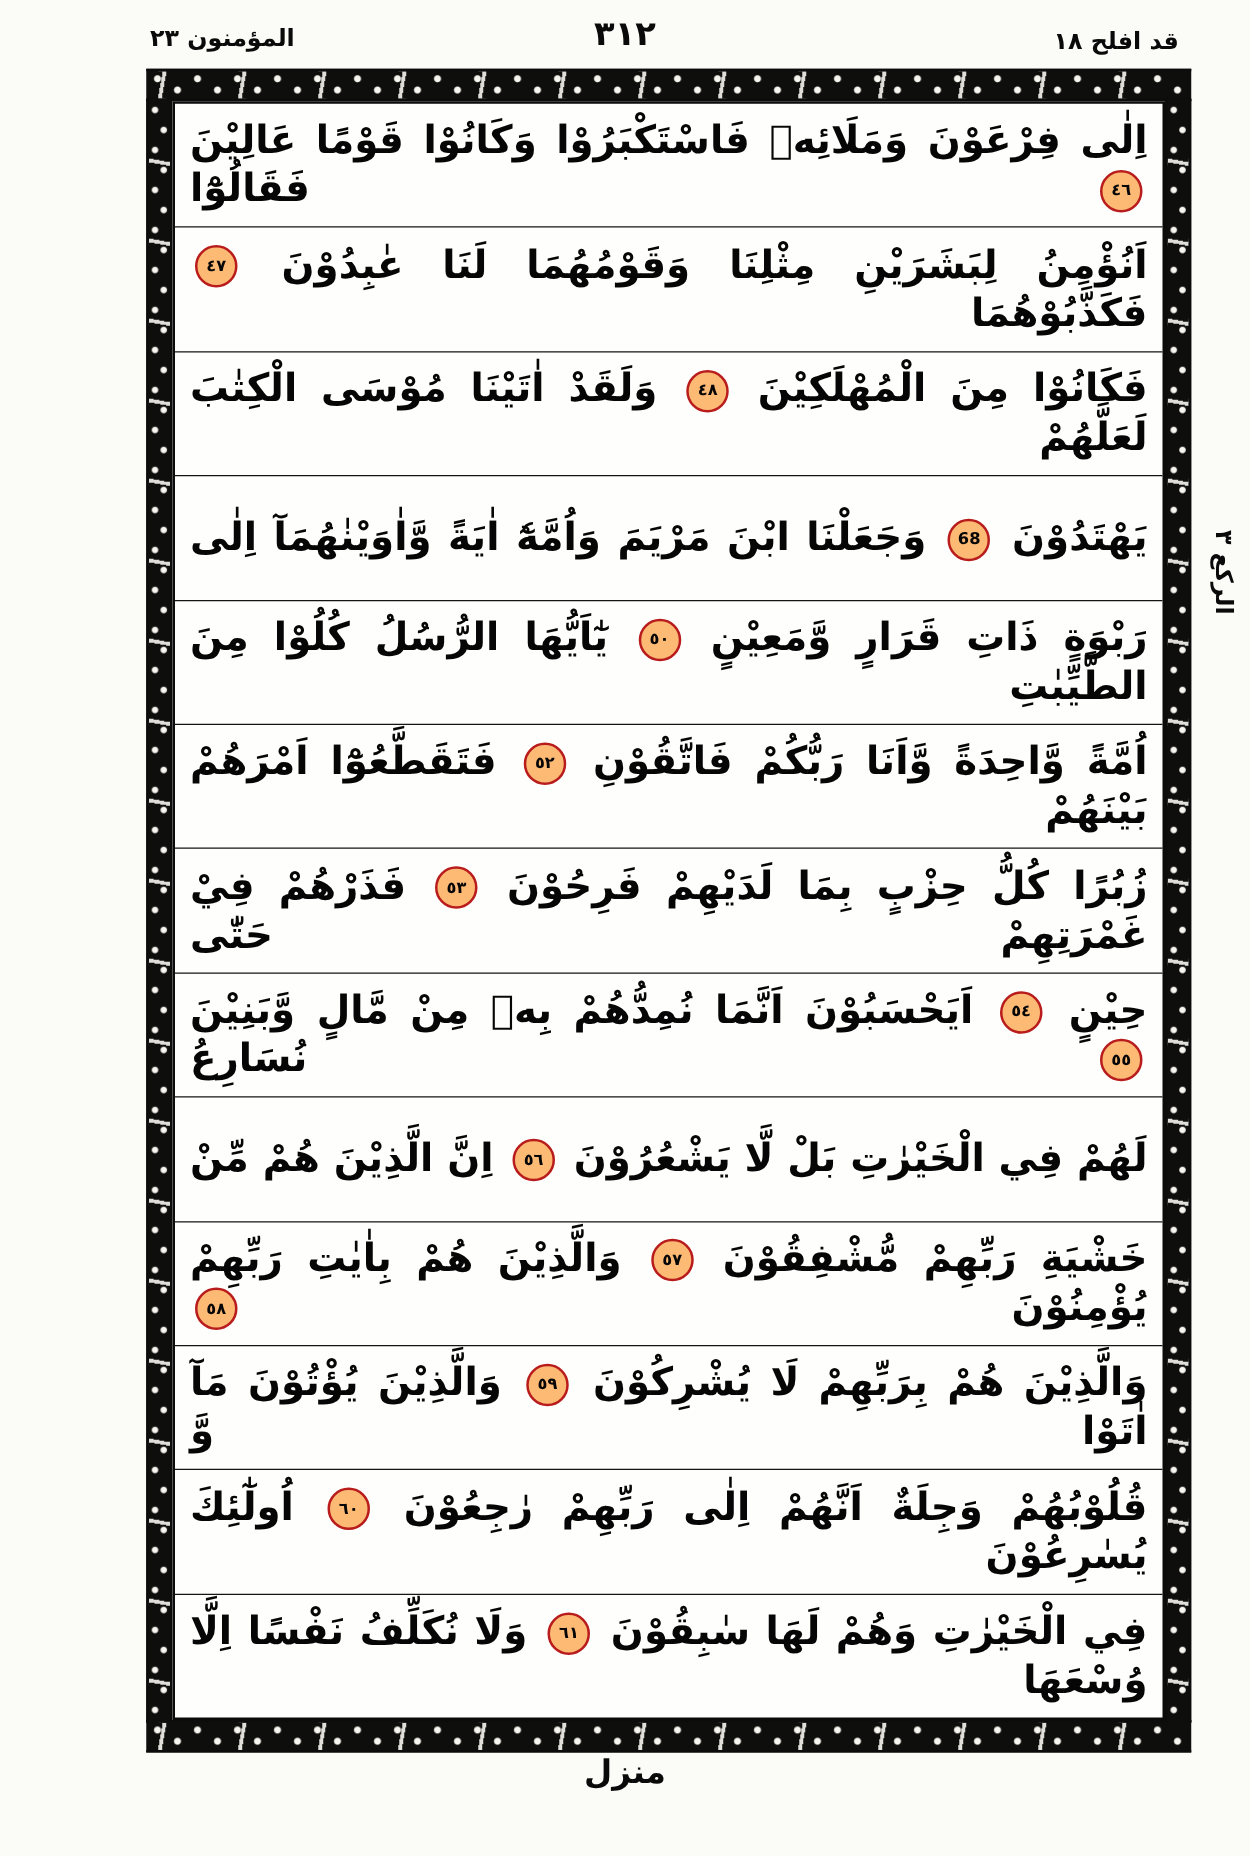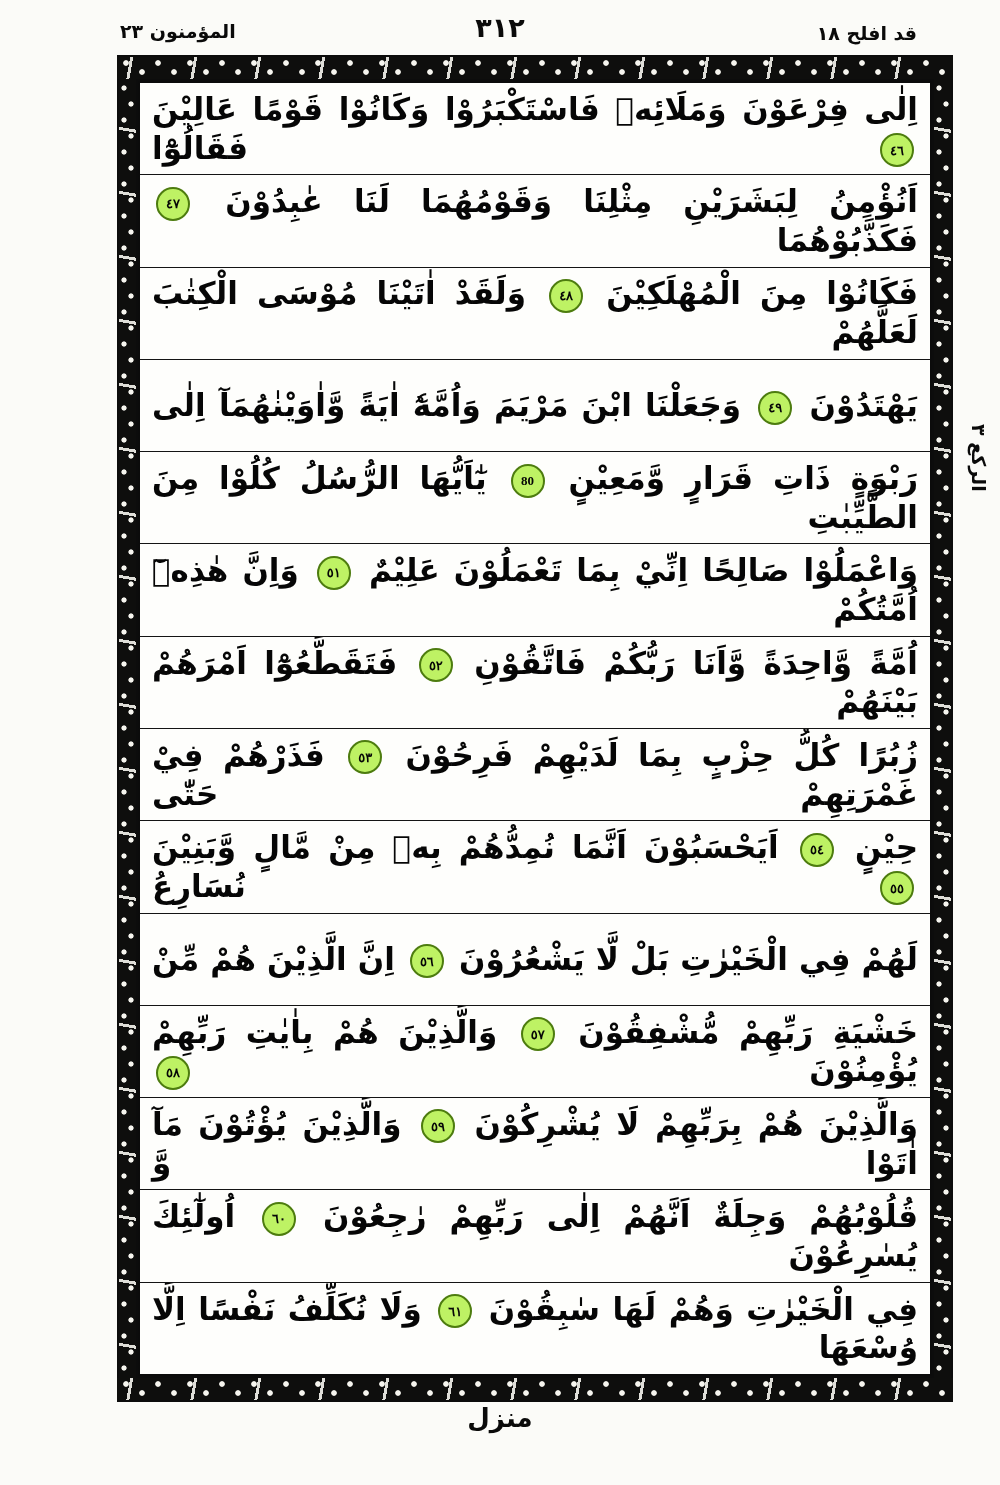--- a/index.html
+++ b/index.html
@@ -9,21 +9,21 @@
     position:relative;
     font-family:"DejaVu Sans","DejaVu Serif",sans-serif;
     color:#0a0a0a;
     overflow:hidden;
   }
   
   .runhead{position:absolute;top:0;left:0;width:100%;height:67px;}
   .head-label{position:absolute;font-weight:700;font-size:19px;direction:rtl;white-space:nowrap;}
   .head-surah{left:120px;top:20px;}
   .head-pageno{left:50%;top:12px;transform:translateX(-50%);font-size:27px;letter-spacing:4px;}
-  .head-juz{right:83px;top:22px;}
+  .head-juz{right:57px;top:22px;}
   
   .frame{position:absolute;left:117px;top:55px;width:836px;height:1347px;background:#fefefc;}
   .orn-h{
     position:absolute;left:0;right:0;height:22px;
     border-top:2px solid #0c0c0c;border-bottom:2px solid #0c0c0c;
     background-color:#0e0e0d;
     background-image:
       radial-gradient(circle at 9px 6px, #f6f5ef 2.4px, transparent 3.2px),
       radial-gradient(circle at 25px 15px, #f6f5ef 2.4px, transparent 3.2px),
       linear-gradient(100deg, transparent 0 13px, rgba(246,245,239,.9) 13px 16px, transparent 16px 32px);
@@ -60,25 +60,24 @@
   .linetext{
     width:100%;
     direction:rtl;unicode-bidi:embed;
     text-align:justify;text-align-last:justify;text-justify:inter-word;
     font-weight:700;font-size:31px;line-height:1.25;
     color:#060606;
     white-space:normal;
   }
   .aya{
     display:inline-flex;align-items:center;justify-content:center;
-    width:30px;height:30px;border:2px solid #4d7c0f;border-radius:50%;
+    width:30px;height:30px;border:2px solid #b91c1c;border-radius:50%;
     font-size:13px;font-weight:700;line-height:1;
     vertical-align:middle;margin:0 4px;
-    background:#bef264;
-    font-family:Liberation Serif, serif;
+    background:#fdba74;
   }
   
   .margin-marker{
     position:absolute;right:6px;top:398px;height:120px;width:30px;
     writing-mode:vertical-rl;
     font-weight:700;font-size:19px;direction:rtl;
     display:flex;align-items:center;justify-content:center;
     letter-spacing:2px;
   }
   
@@ -105,27 +104,24 @@
       <div class="line">
         <div class="linetext"><span>اِلٰى فِرْعَوْنَ وَمَلَائِهٖ فَاسْتَكْبَرُوْا وَكَانُوْا قَوْمًا عَالِيْنَ</span> <span class="aya">٤٦</span> <span>فَقَالُوْٓا</span> </div>
       </div>
       <div class="line">
         <div class="linetext"><span>اَنُؤْمِنُ لِبَشَرَيْنِ مِثْلِنَا وَقَوْمُهُمَا لَنَا عٰبِدُوْنَ</span> <span class="aya">٤٧</span> <span>فَكَذَّبُوْهُمَا</span> </div>
       </div>
       <div class="line">
         <div class="linetext"><span>فَكَانُوْا مِنَ الْمُهْلَكِيْنَ</span> <span class="aya">٤٨</span> <span>وَلَقَدْ اٰتَيْنَا مُوْسَى الْكِتٰبَ لَعَلَّهُمْ</span> </div>
       </div>
       <div class="line">
-        <div class="linetext"><span>يَهْتَدُوْنَ</span> <span class="aya">٤٩</span> <span>وَجَعَلْنَا ابْنَ مَرْيَمَ وَاُمَّهٗٓ اٰيَةً وَّاٰوَيْنٰهُمَآ اِلٰى</span> </div>
+        <div class="linetext"><span>يَهْتَدُوْنَ</span> <span class="aya">68</span> <span>وَجَعَلْنَا ابْنَ مَرْيَمَ وَاُمَّهٗٓ اٰيَةً وَّاٰوَيْنٰهُمَآ اِلٰى</span> </div>
       </div>
       <div class="line">
-        <div class="linetext"><span>رَبْوَةٍ ذَاتِ قَرَارٍ وَّمَعِيْنٍ</span> <span class="aya">80</span> <span>يٰٓاَيُّهَا الرُّسُلُ كُلُوْا مِنَ الطَّيِّبٰتِ</span> </div>
-      </div>
-      <div class="line">
-        <div class="linetext"><span>وَاعْمَلُوْا صَالِحًا اِنِّيْ بِمَا تَعْمَلُوْنَ عَلِيْمٌ</span> <span class="aya">٥١</span> <span>وَاِنَّ هٰذِهٖٓ اُمَّتُكُمْ</span> </div>
+        <div class="linetext"><span>رَبْوَةٍ ذَاتِ قَرَارٍ وَّمَعِيْنٍ</span> <span class="aya">٥٠</span> <span>يٰٓاَيُّهَا الرُّسُلُ كُلُوْا مِنَ الطَّيِّبٰتِ</span> </div>
       </div>
       <div class="line">
         <div class="linetext"><span>اُمَّةً وَّاحِدَةً وَّاَنَا رَبُّكُمْ فَاتَّقُوْنِ</span> <span class="aya">٥٢</span> <span>فَتَقَطَّعُوْٓا اَمْرَهُمْ بَيْنَهُمْ</span> </div>
       </div>
       <div class="line">
         <div class="linetext"><span>زُبُرًا كُلُّ حِزْبٍ بِمَا لَدَيْهِمْ فَرِحُوْنَ</span> <span class="aya">٥٣</span> <span>فَذَرْهُمْ فِيْ غَمْرَتِهِمْ حَتّٰى</span> </div>
       </div>
       <div class="line">
         <div class="linetext"><span>حِيْنٍ</span> <span class="aya">٥٤</span> <span>اَيَحْسَبُوْنَ اَنَّمَا نُمِدُّهُمْ بِهٖ مِنْ مَّالٍ وَّبَنِيْنَ</span> <span class="aya">٥٥</span> <span>نُسَارِعُ</span> </div>
       </div>

